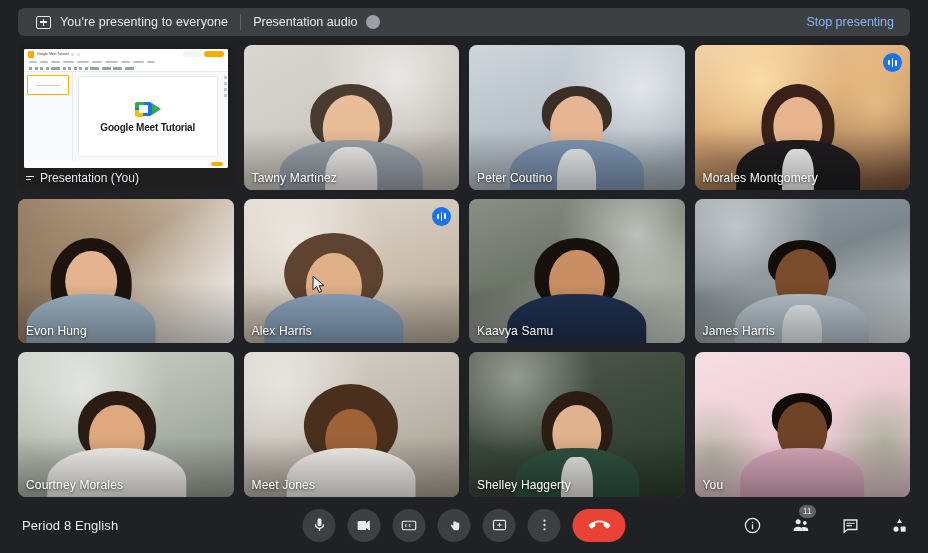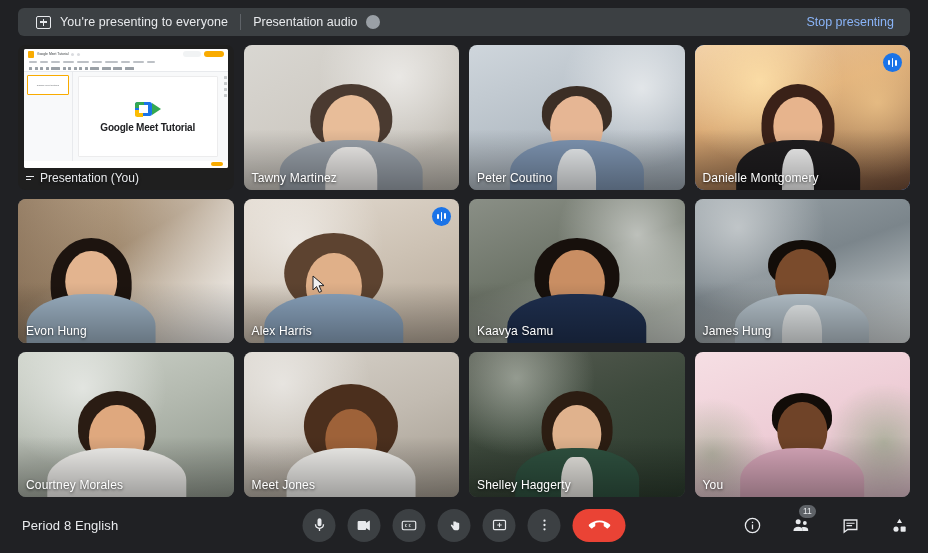--- a/index.html
+++ b/index.html
@@ -320,21 +320,21 @@
           <div class="body" style="background:#1f1d1f;"></div>
           <div class="body" style="background:#f5f5f5; width:30%; top:54%; border-radius:36% 36% 0 0;"></div>
         </div>
         <div class="shade"></div>
       </div>
       <span class="speak-badge">
           <i></i>
           <i></i>
           <i></i>
         </span>
-      <span class="tile-name">Danielle Montgomery</span>
+      <span class="tile-name">Morales Montgomery</span>
     </div>
 
     <div class="tile">
       <div class="photo">
         <div class="bg" style="background:linear-gradient(150deg,#bfa98f 0%,#a18a6f 40%,#e9e6e0 100%)"></div>
         <div class="bg" style="background:linear-gradient(90deg, rgba(120,96,72,.55) 0%, transparent 45%, rgba(255,255,255,.5) 100%)"></div>
         <div class="person" style="width:52%; left:34%;">
           <div class="hair" style="background:#1d140f; width:72%; top:-4%; height:78%;"></div>
           <div class="head" style="background:#e3b48f; top:8%;"></div>
           <div class="body" style="background:#9db2c4;"></div>
@@ -382,21 +382,21 @@
         <div class="bg" style="background:linear-gradient(160deg,#9aa3a8 0%,#7b858b 45%,#d7dcdd 100%)"></div>
         <div class="bg" style="background:radial-gradient(circle at 20% 20%, rgba(255,255,255,.45), transparent 42%)"></div>
         <div class="person" style="width:54%;">
           <div class="hair" style="background:#130d09; width:58%; top:-2%; height:42%;"></div>
           <div class="head" style="background:#7a4b2c; top:6%;"></div>
           <div class="body" style="background:#b6c3cc;"></div>
           <div class="body" style="background:#e8eced; width:34%; top:56%; border-radius:38% 38% 0 0;"></div>
         </div>
         <div class="shade"></div>
       </div>
-      <span class="tile-name">James Hung</span>
+      <span class="tile-name">James Harris</span>
     </div>
 
     <div class="tile">
       <div class="photo">
         <div class="bg" style="background:linear-gradient(160deg,#cfd4cb 0%,#b4bab0 45%,#8e968b 100%)"></div>
         <div class="bg" style="background:radial-gradient(circle at 30% 25%, rgba(255,255,255,.55), transparent 45%)"></div>
         <div class="person" style="width:56%; left:46%;">
           <div class="hair" style="background:#2a1c13; width:64%; top:-4%; height:62%;"></div>
           <div class="head" style="background:#dfa87e; top:8%;"></div>
           <div class="body" style="background:#f3f2ef;"></div>

